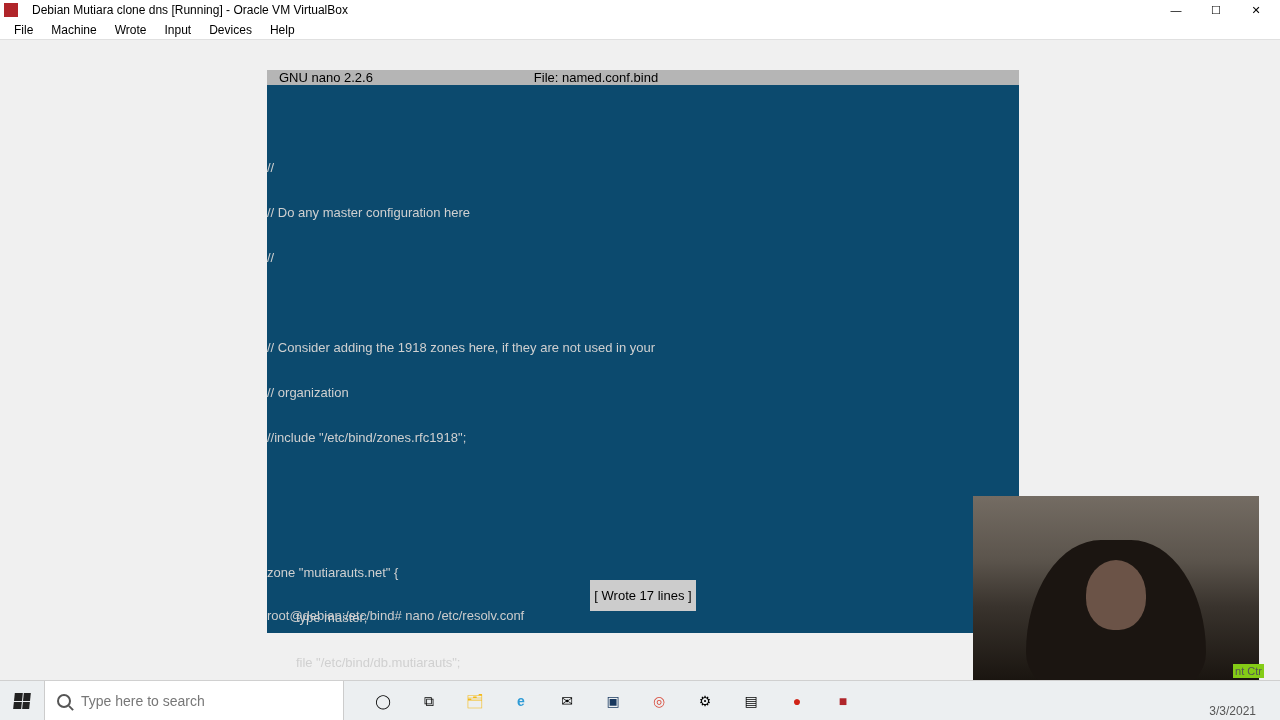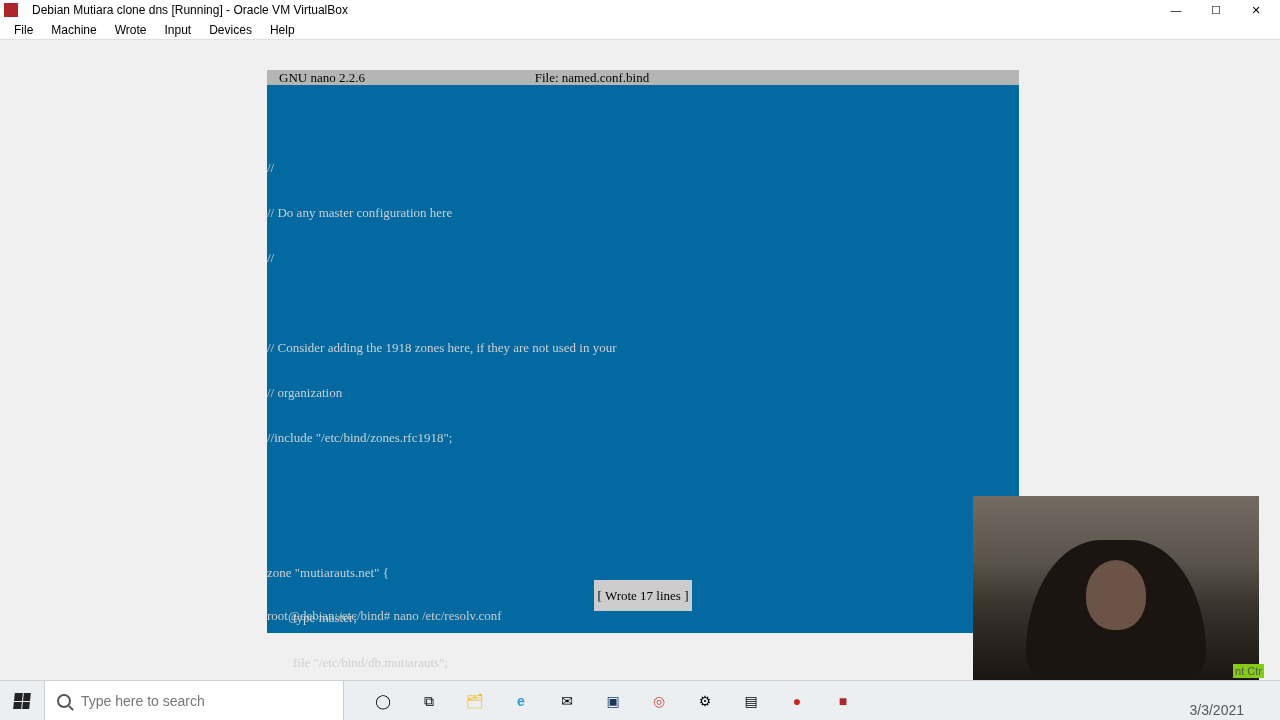--- a/index.html
+++ b/index.html
@@ -11,21 +11,21 @@
   .vb-titlebar .title-text { flex: 1; }
   .vb-titlebar .win-btns { display: flex; gap: 0; }
   .vb-titlebar .win-btn { width: 40px; height: 20px; display: flex; align-items: center; justify-content: center; font-size: 11px; color: #000; }
 
   
   .vb-menubar { height: 20px; display: flex; align-items: center; padding: 0 6px; font-size: 12px; color: #000; gap: 2px; border-bottom: 1px solid #e0e0e0; }
   .vb-menubar .menu-item { padding: 1px 8px; }
 
   
   .vm-area { position: absolute; top: 40px; left: 0; right: 0; bottom: 40px; background: #f0f0f0; }
-  .terminal { position: absolute; left: 267px; top: 30px; width: 752px; height: 563px; background: #0369a1; font-family: Liberation Serif, serif; font-size: 13px; line-height: 15px; color: #ccc; }
+  .terminal { position: absolute; left: 267px; top: 30px; width: 752px; height: 563px; background: #0c4a6e; font-family: Liberation Sans, sans-serif; font-size: 13px; line-height: 15px; color: #ccc; }
   .term-titlebar { height: 15px; background: #b5b5b5; color: #000; display: flex; }
   .term-titlebar .left { padding-left: 12px; }
   .term-titlebar .center { flex: 1; text-align: center; }
   .term-titlebar .right { width: 200px; }
   .term-body { padding: 0; white-space: pre; color: #d0d0d0; }
   .term-body .line { height: 15px; padding-left: 0; }
   .status-line { position: absolute; bottom: 30px; left: 0; right: 0; height: 15px; text-align: center; }
   .status-chip { background: #ccc; color: #000; padding: 8px 4px; }
   .prompt-line { position: absolute; bottom: 10px; left: 0; right: 0; height: 15px; padding-left: 0; }
 
@@ -38,21 +38,21 @@
   
   .taskbar { position: absolute; left: 0; right: 0; bottom: 0; height: 40px; background: #eceff1; border-top: 1px solid #d0d0d0; display: flex; align-items: flex-start; }
   .taskbar .start { width: 44px; height: 40px; display: flex; align-items: center; justify-content: center; }
   .win-logo { width:16px; height:16px; display:grid; grid-template-columns:1fr 1fr; grid-template-rows:1fr 1fr; gap:1px; transform: skewX(-6deg); }
   .win-logo span { background:#222; }
   .taskbar .search { flex: 0 0 300px; height: 40px; display: flex; align-items: center; border: 1px solid #ccc; border-top:none; border-bottom:none; background:#fff; padding-left: 12px; gap: 10px; color:#777; font-size: 14px; }
   .taskbar .search .mag { width:14px; height:14px; border:2px solid #555; border-radius:50%; position:relative; }
   .taskbar .search .mag:after { content:""; position:absolute; width:6px; height:2px; background:#555; bottom:-3px; right:-5px; transform:rotate(45deg); }
   .taskbar .tray { flex:1; display:flex; align-items:center; padding-left:18px; gap:4px; }
   .tb-btn { width:42px; height:40px; display:flex; align-items:center; justify-content:center; }
-  .taskbar .date { position:absolute; right:32px; bottom:0; font-size:14px; color:#555; padding:2px 4px;}
+  .taskbar .date { position:absolute; right:20px; bottom:0; font-size:12px; color:#555; padding:2px 4px;}
 
   
   .ico { width:20px; height:20px; display:inline-flex; align-items:center; justify-content:center; font-size:14px; }
 </style>
 </head>
 <body>
 
 <div class="vb-titlebar">
   <span class="vb-icon"></span>
   <span class="title-text">Debian Mutiara  clone dns [Running] - Oracle VM VirtualBox</span>

